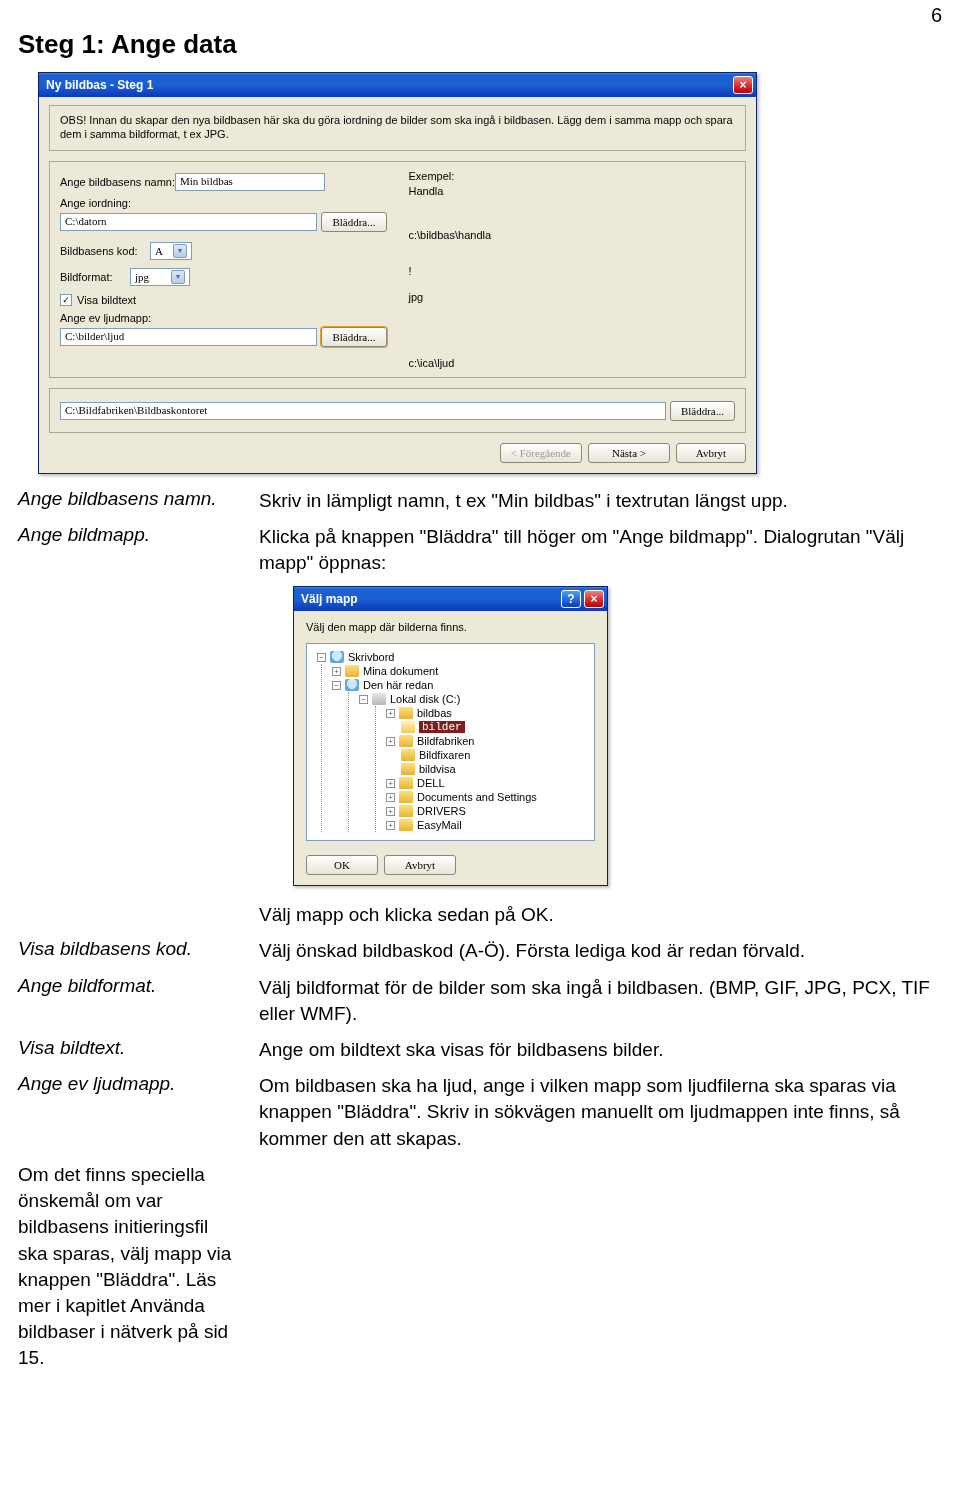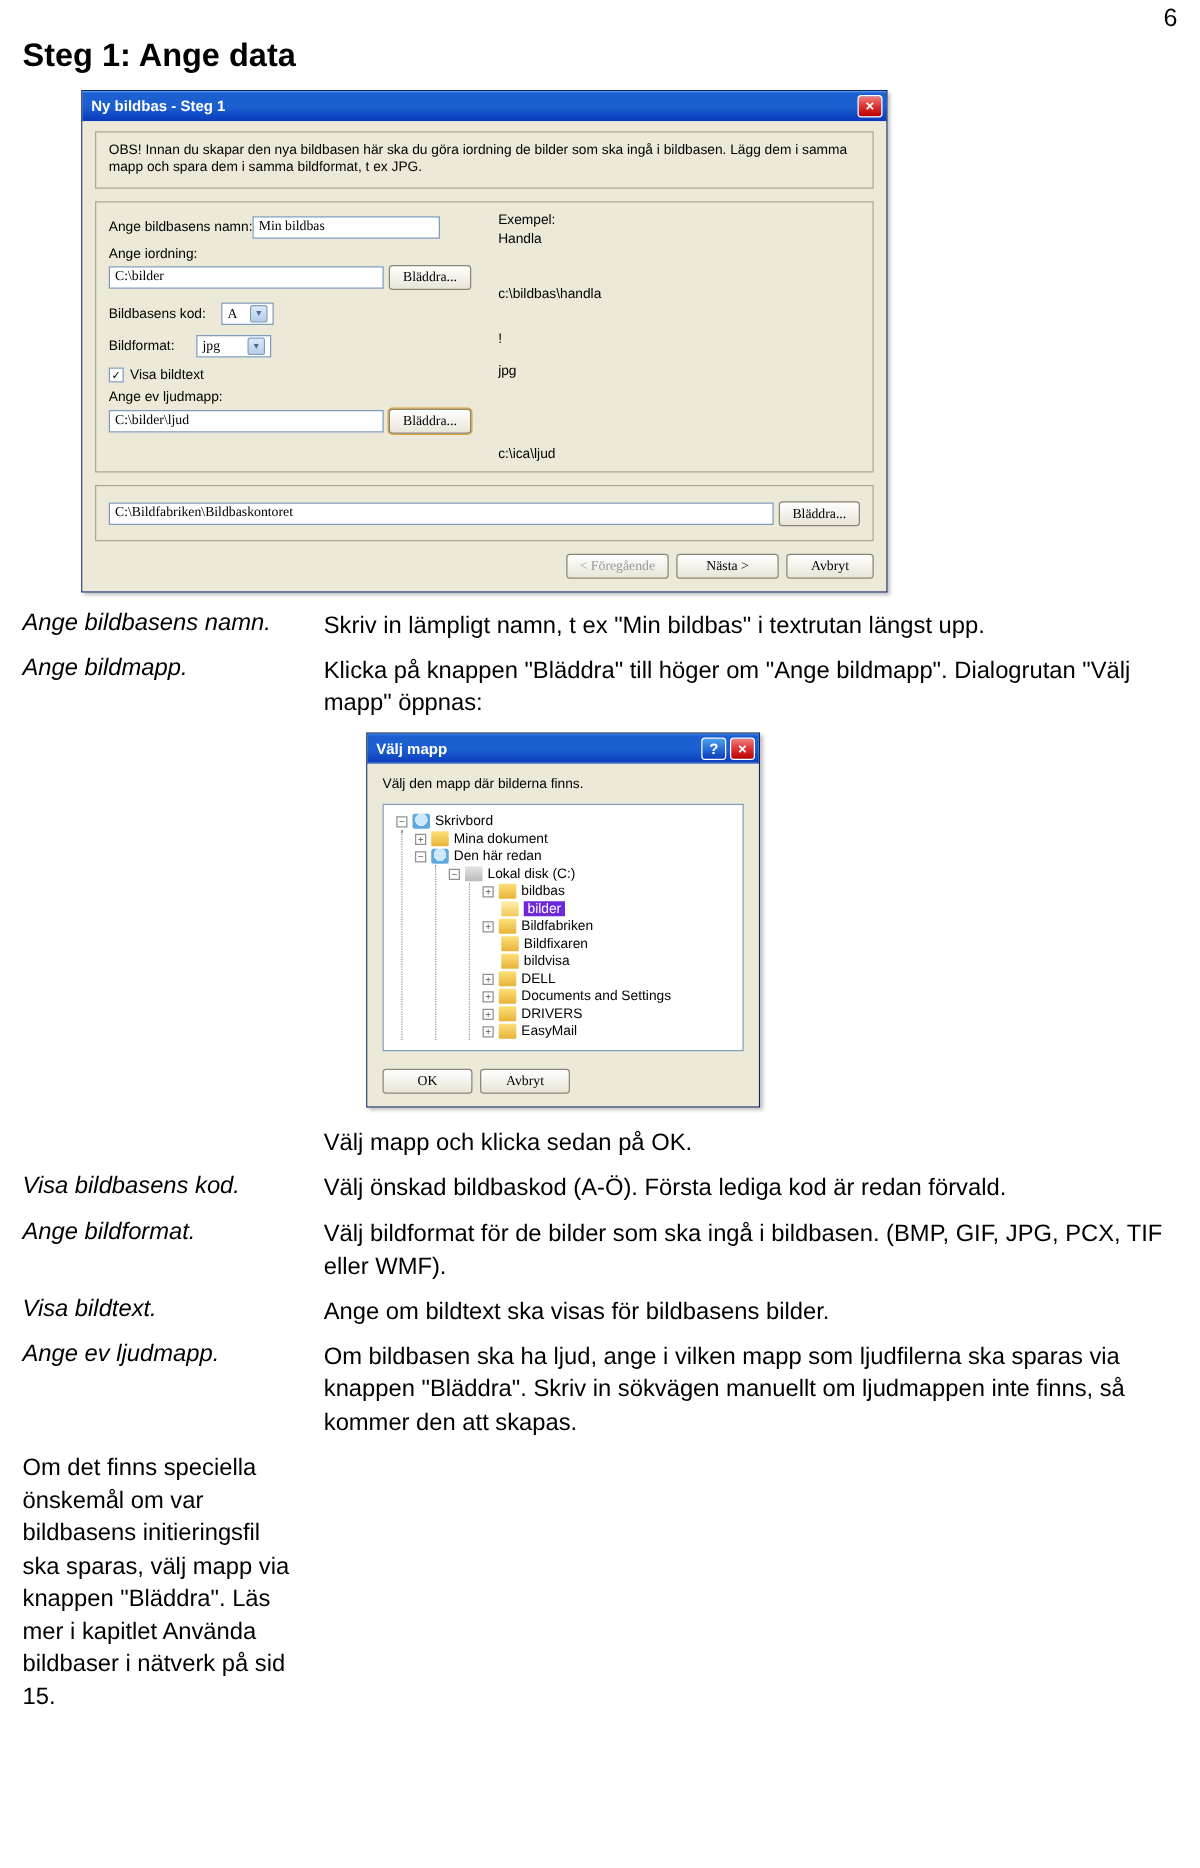--- a/index.html
+++ b/index.html
@@ -84,39 +84,39 @@
     height: 20px;
     display: inline-flex; align-items: center; justify-content: center;
     min-width: 60px;
   }
   .btn.sel { box-shadow: 0 0 0 1px #e0a030; }
 
   .checkbox { width:12px;height:12px;border:1px solid #7f9db9;background:#fff;display:inline-flex;align-items:center;justify-content:center;font-size:9px;margin-right:5px;}
   .wizard-btns { display:flex; gap:6px; justify-content:flex-end; margin-top:6px; }
 
   
-  .dlg1 { width: 645px; margin-left: 47px; }
+  .dlg1 { width: 719px; margin-left: 20px; }
   .dlg1 .field.long { flex:1; }
   .bladdra { margin-left:4px; }
   .sample { color:#000; }
 
   
   .dlg2 { width: 315px; margin-left: 275px; }
   .dlg2 .body { padding: 10px 12px 10px; }
   .tree-box { background:#fff; border:1px solid #7f9db9; padding:6px 4px 2px; margin: 10px 0 14px; height: 198px; overflow:hidden; font-size:11px; }
   .tree-item { display:flex; align-items:center; gap:4px; padding:1px 0; }
   .pm { width:9px;height:9px;border:1px solid #919191;font-size:8px;line-height:7px;text-align:center;color:#555;background:#fff; }
   .ico { width:14px;height:12px;display:inline-block; }
   .dot { border-left:1px dotted #999; margin-left:4px; padding-left:2px; }
   .ico.desktop { background:radial-gradient(circle at 50% 40%, #cfe8fb 50%, #5fa8e0 51%); border-radius:2px; }
   .ico.folder { background:linear-gradient(#fde07a,#e8b339); border-radius:1px; }
   .ico.folder-open { background:linear-gradient(#fff0b0,#f3c85a); border-radius:1px; }
   .ico.drive { background:linear-gradient(#e5e5e5,#b9b9b9); border-radius:1px; }
   .ico.docs { background:linear-gradient(#fde07a,#e8b339); border-radius:1px; position:relative; }
-  .sel-node { background:#6d28d9; color:#fff; padding:0 3px; }
+  .sel-node { background:#7f1d1d; color:#fff; padding:0 3px;font-family:Liberation Mono, monospace; }
   .dlg2-btns { display:flex; gap:6px; justify-content:flex-start; }
 
   
   .instr { display: grid; grid-template-columns: 215px 1fr; column-gap: 26px; row-gap: 10px; margin-top: 14px; }
   .term { font-style: italic; }
   .desc { line-height: 1.38; }
 </style>
 </head>
 <body>
 
@@ -138,21 +138,21 @@
 
         <div>
           <div class="row">
             <span class="lbl w60">Ange bildbasens namn:</span>
             <div class="field" style="width:150px">Min bildbas</div>
           </div>
           <div class="row" style="margin-top:6px">
             <span class="lbl">Ange iordning:</span>
           </div>
           <div class="row">
-            <div class="field long" style="flex:1">C:\bilder</div>
+            <div class="field long" style="flex:1">C:\datorn</div>
             <div class="btn bladdra">Bläddra...</div>
           </div>
 
           <div class="row" style="margin-top:10px">
             <span class="lbl" style="width:90px">Bildbasens kod:</span>
             <div class="combo" style="width:42px">
               <span>A</span>
                 <span class="arrow">▾</span>
             </div>
           </div>

